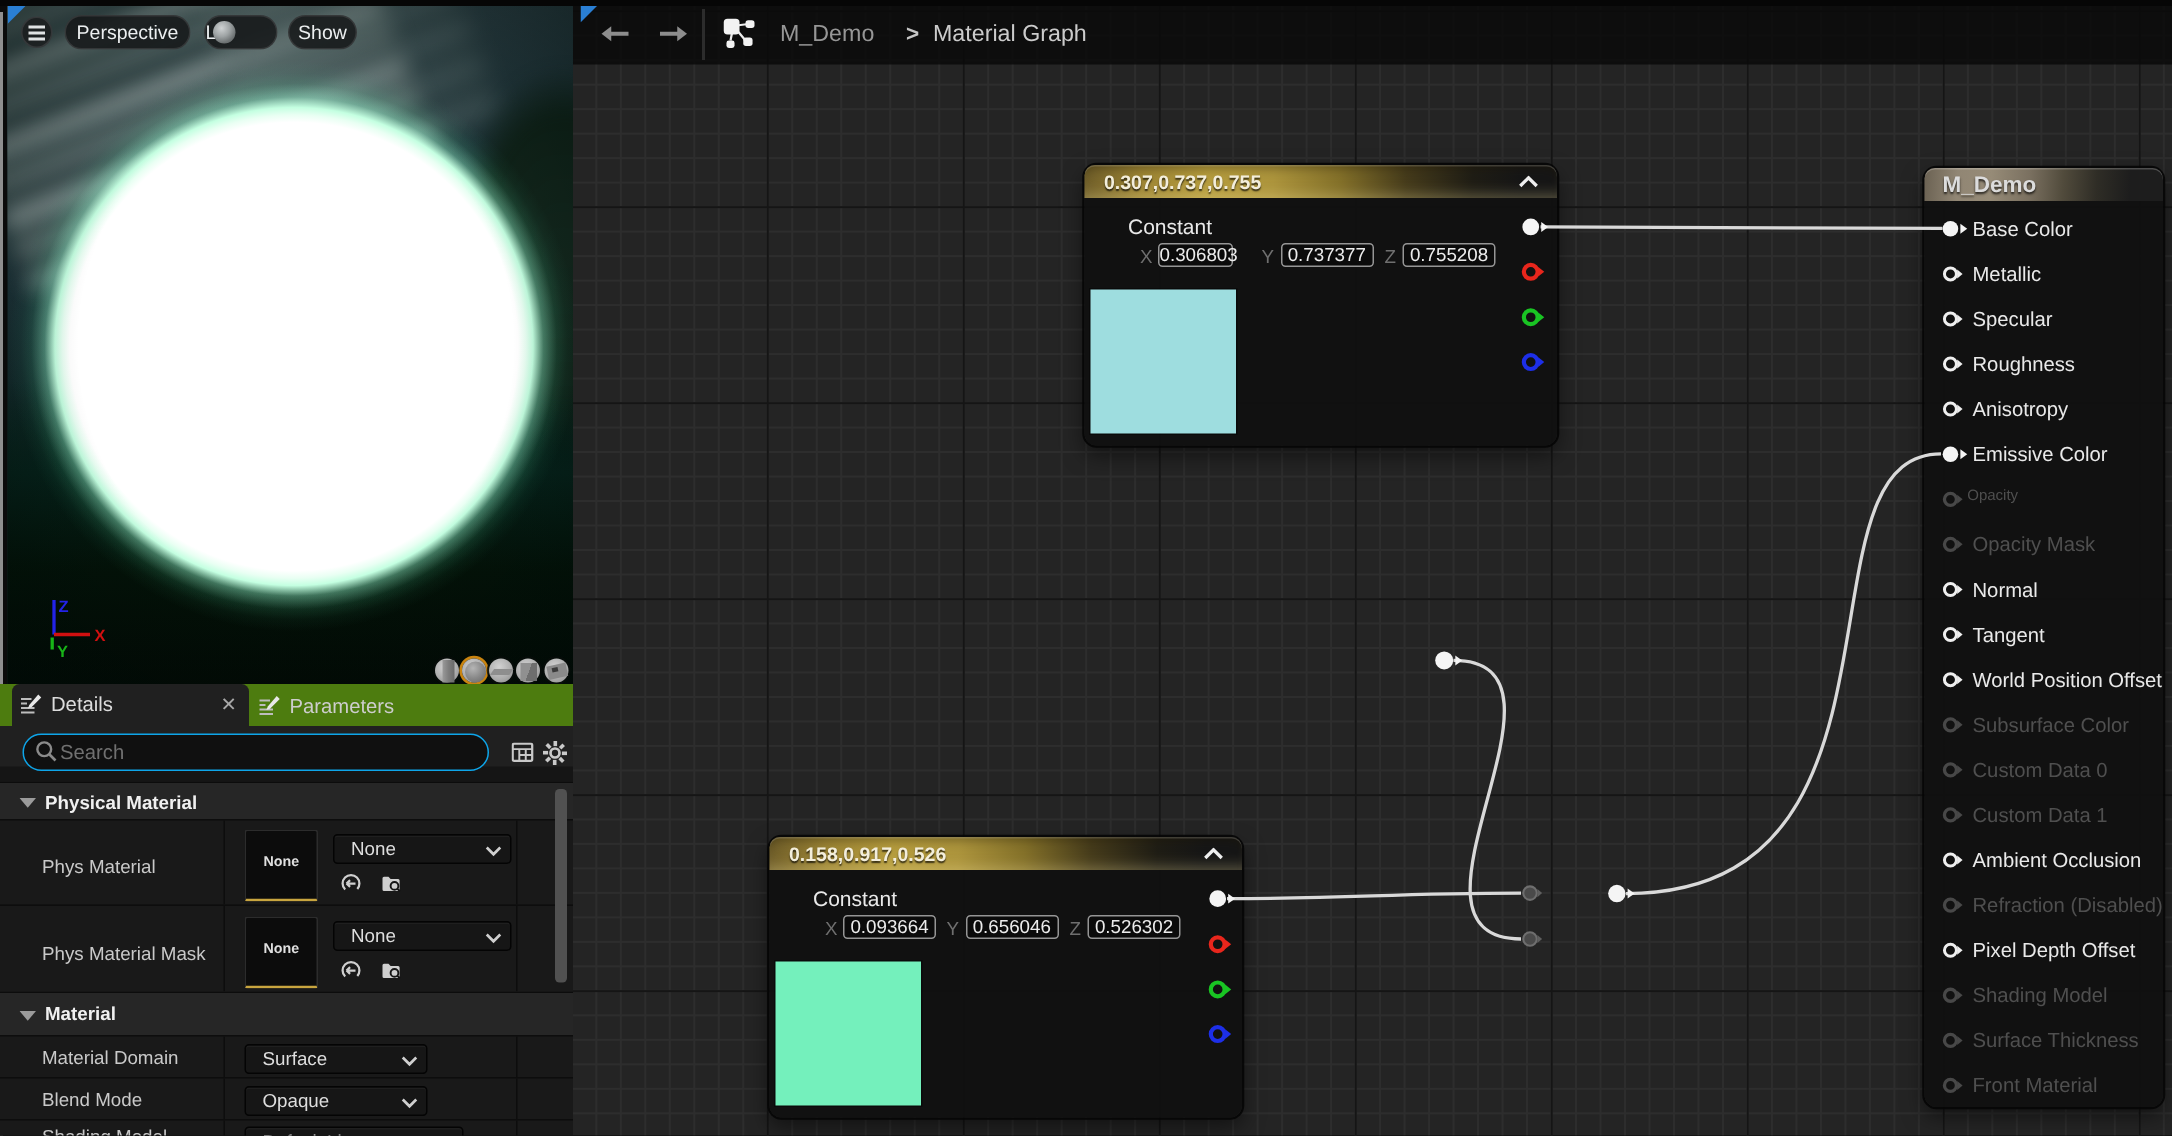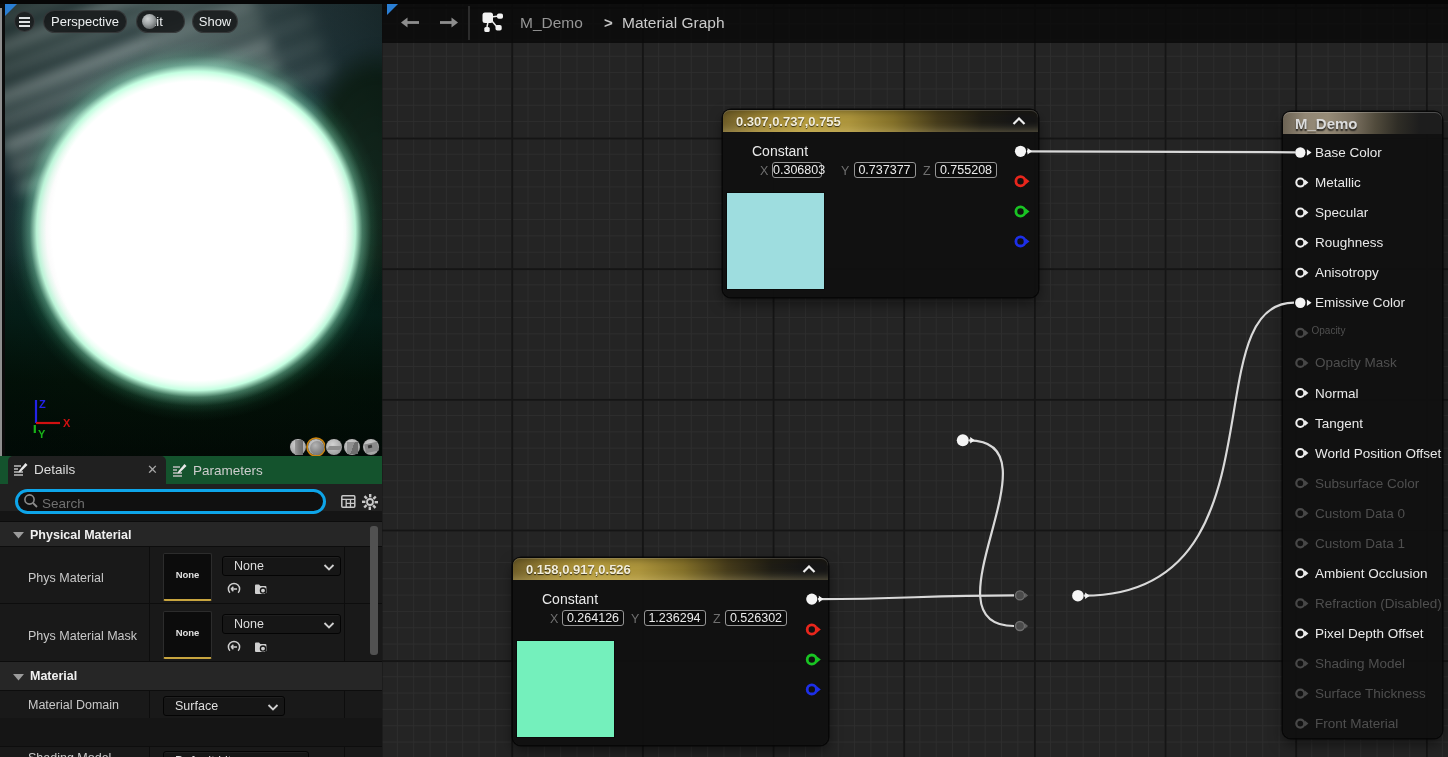--- a/index.html
+++ b/index.html
@@ -38,26 +38,26 @@
 .haml{position:absolute;left:4px;width:11px;height:1.6px;background:#dfe2e3}
 .litball{position:absolute;left:5px;top:3.5px;width:15px;height:15px;border-radius:8px;
  background:radial-gradient(circle at 38% 32%,#cfd2d3 0%,#9fa4a5 40%,#6e7374 70%,#585c5d 100%)}
 .vpicon{position:absolute;top:435px;width:16px;height:16px;border-radius:8px;
  background:radial-gradient(circle at 42% 35%,#d2d2d2,#aeaeae 55%,#8b8b8b);
  box-shadow:0 0 0 1.5px rgba(8,12,10,.8)}
 .vpshape{position:absolute;background:#787878}
 
 
 #details{left:0;top:456px;width:382px;height:301px;background:#151515}
-#tabbar{left:0;top:0;width:100%;height:28px;background:#14532d}
+#tabbar{left:0;top:0;width:100%;height:28px;background:#4d7c0f}
 #tab1{left:8px;top:0px;width:158px;height:28px;background:#202020;border-radius:5px 5px 0 0}
 .tabtxt{position:absolute;top:6px;font-size:13.5px;color:#dcdcdc}
 #searchrow{left:0;top:28px;width:100%;height:27px;background:#202020}
 #searchbox{left:15px;top:5px;width:311px;height:25px;border-radius:13px;background:#101010;
- border:3px solid #0ea5e9;color:#707070;font-size:13.5px;line-height:23px;padding-left:24px}
+ border:1px solid #0ea5e9;color:#707070;font-size:13.5px;line-height:23px;padding-left:24px}
 .cathdr{left:0;width:382px;height:26px;background:#262626;border-top:1px solid #0c0c0c;
  color:#f0f0f0;font-size:12.5px;font-weight:bold;line-height:26px;padding-left:30px}
 .drow{left:0;width:382px;background:#191919;border-top:1px solid #0d0d0d}
 .dlabel{position:absolute;left:28px;color:#c9c9c9;font-size:12.5px}
 .dsep{position:absolute;top:0;width:1px;height:100%;background:#0d0d0d}
 .thumb{position:absolute;left:163px;width:49px;background:#0c0c0c;border:1px solid #2c2c2c;
  border-bottom:2.5px solid #c8a53f;border-radius:2px;color:#e0e0e0;font-size:9.5px;
  font-weight:bold;text-align:center}
 .combo{position:absolute;background:#161616;border:1px solid #040404;border-radius:3px;
  color:#dedede;font-size:12.5px;box-shadow:inset 0 1px 0 rgba(255,255,255,.04)}
@@ -106,21 +106,21 @@
       <div class="vig abs"></div>
       <svg class="abs" width="12" height="12" style="left:0;top:0">
         <path d="M0 0 L12 0 L0 12 Z" fill="#2a7fd4"></path>
       </svg>
       <div class="ham abs">
         <div class="haml" style="top:5px"></div>
         <div class="haml" style="top:9px"></div>
         <div class="haml" style="top:13px"></div>
       </div>
       <div class="pill" style="left:38px;top:5.5px;width:84px">Perspective</div>
-      <div class="pill" style="left:131px;top:5.5px;width:49px;text-align:center;padding-right:9px"><div class="litball"></div>Lit</div>
+      <div class="pill" style="left:131px;top:5.5px;width:49px;text-align:left;padding-right:9px"><div class="litball"></div>Lit</div>
       <div class="pill" style="left:187px;top:5.5px;width:46px">Show</div>
       <svg class="abs" width="52" height="52" style="left:23px;top:386px">
         <path d="M8 10 L8 33 M8 33 L32 33 M7.2 34 L7.2 42" stroke-width="2" stroke="none" fill="none"></path>
         <path d="M8 10 L8 33" stroke="#2323e8" stroke-width="2.2"></path>
         <path d="M8 33 L32 33" stroke="#d01010" stroke-width="2.2"></path>
         <path d="M6.8 35 L6.8 43" stroke="#18b418" stroke-width="2.2"></path>
         <text x="11" y="18" fill="#2323e8" font-size="11" font-weight="bold">Z</text>
         <text x="35" y="37" fill="#d01010" font-size="11" font-weight="bold">X</text>
         <text x="10" y="48" fill="#18b418" font-size="11" font-weight="bold">Y</text>
       </svg>
@@ -236,20 +236,31 @@
         <div class="dlabel" style="top:6.8px">Material Domain</div>
         <div class="dsep" style="left:149px"></div>
         <div class="dsep" style="left:344px"></div>
         <div class="combo" style="left:163px;top:5px;width:122px;height:20px">
           <div class="ctxt">Surface</div>
           <svg class="abs" width="12" height="9" style="left:103px;top:6px">
             <path d="M1.5 2 L6 6.5 L10.5 2" stroke="#cfcfcf" stroke-width="1.8" fill="none"></path>
           </svg>
         </div>
       </div>
+      <div class="drow abs" style="top:262px;height:28px">
+        <div class="dlabel" style="top:6.8px">Blend Mode</div>
+        <div class="dsep" style="left:149px"></div>
+        <div class="dsep" style="left:344px"></div>
+        <div class="combo" style="left:163px;top:5px;width:122px;height:20px">
+          <div class="ctxt">Opaque</div>
+          <svg class="abs" width="12" height="9" style="left:103px;top:6px">
+            <path d="M1.5 2 L6 6.5 L10.5 2" stroke="#cfcfcf" stroke-width="1.8" fill="none"></path>
+          </svg>
+        </div>
+      </div>
       <div class="drow abs" style="top:290px;height:22px">
         <div class="dlabel" style="top:3.8px">Shading Model</div>
         <div class="dsep" style="left:149px"></div>
         <div class="dsep" style="left:344px"></div>
         <div class="combo" style="left:163px;top:4px;width:146px;height:20px">
           <div class="ctxt">Default Lit</div>
         </div>
       </div>
       <div id="scrollbar" class="abs"></div>
     </div>
@@ -293,23 +304,23 @@
         <div class="swatch" style="left:4px;top:83px;width:97px;height:96px;background:#9edddf"></div>
       </div>
       <div class="gnode" style="left:131px;top:558px;width:315px;height:187px">
         <div class="nhead goldhead" style="height:22px"></div>
         <div class="ntitle" style="left:13px;top:4px;font-size:13px;color:#f3eedb;text-shadow:0 1px 1px rgba(0,0,0,.7)">0.158,0.917,0.526</div>
         <svg class="abs" width="14" height="9" style="left:289px;top:7px">
           <path d="M1.5 7 L7 1.5 L12.5 7" stroke="#efefef" stroke-width="2.2" fill="none"></path>
         </svg>
         <div class="nodelbl" style="left:29px;top:33px;font-size:14px">Constant</div>
         <div class="nodelbl" style="left:37px;top:54px;font-size:12.5px;color:#6f6f6f">X</div>
-        <div class="numbox" style="left:49.0px;top:51.5px;width:62px;height:16px;line-height:14px">0.264126</div>
+        <div class="numbox" style="left:49.0px;top:51.5px;width:62px;height:16px;line-height:14px">0.093664</div>
         <div class="nodelbl" style="left:118px;top:54px;font-size:12.5px;color:#6f6f6f">Y</div>
-        <div class="numbox" style="left:130.5px;top:51.5px;width:62px;height:16px;line-height:14px">1.236294</div>
+        <div class="numbox" style="left:130.5px;top:51.5px;width:62px;height:16px;line-height:14px">0.656046</div>
         <div class="nodelbl" style="left:200px;top:54px;font-size:12.5px;color:#6f6f6f">Z</div>
         <div class="numbox" style="left:212.0px;top:51.5px;width:62px;height:16px;line-height:14px">0.526302</div>
         <div class="swatch" style="left:4px;top:83px;width:97px;height:96px;background:#74f0bc"></div>
       </div>
       <div class="gnode" style="left:900.5px;top:112.0px;width:159px;height:626px">
         <div class="nhead demohead" style="height:21.5px"></div>
         <div class="ntitle" style="left:12.5px;top:2.5px;font-size:15px;color:#dcdcdc;text-shadow:0 1.5px 1.5px rgba(0,0,0,.75)">M_Demo</div>
         <div class="nodelbl" style="left:32.5px;top:33.0px;font-size:13.5px">Base Color</div>
         <div class="nodelbl" style="left:32.5px;top:63.1px;font-size:13.5px">Metallic</div>
         <div class="nodelbl" style="left:32.5px;top:93.1px;font-size:13.5px">Specular</div>

